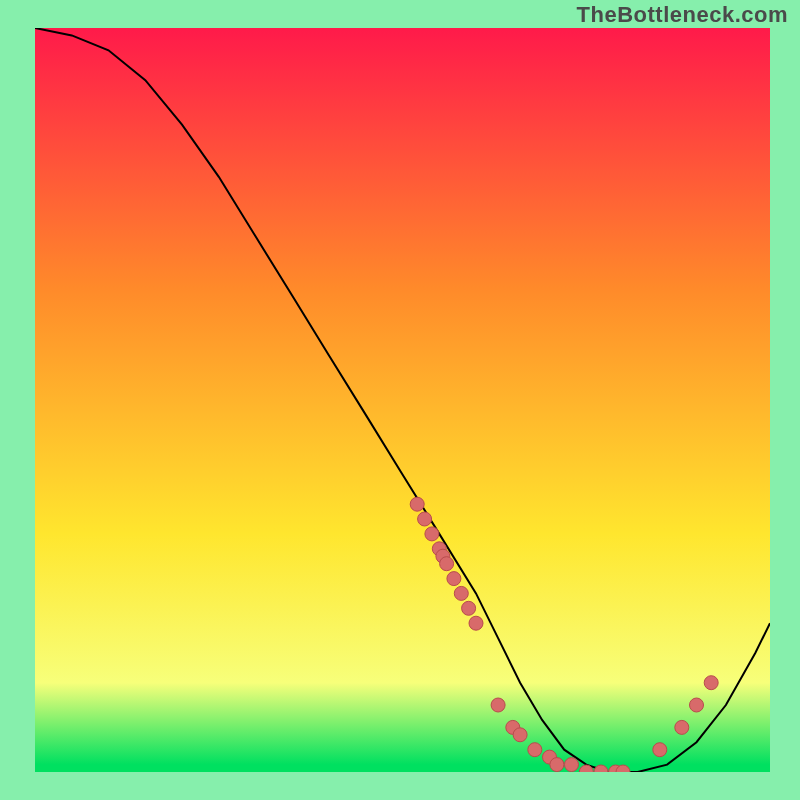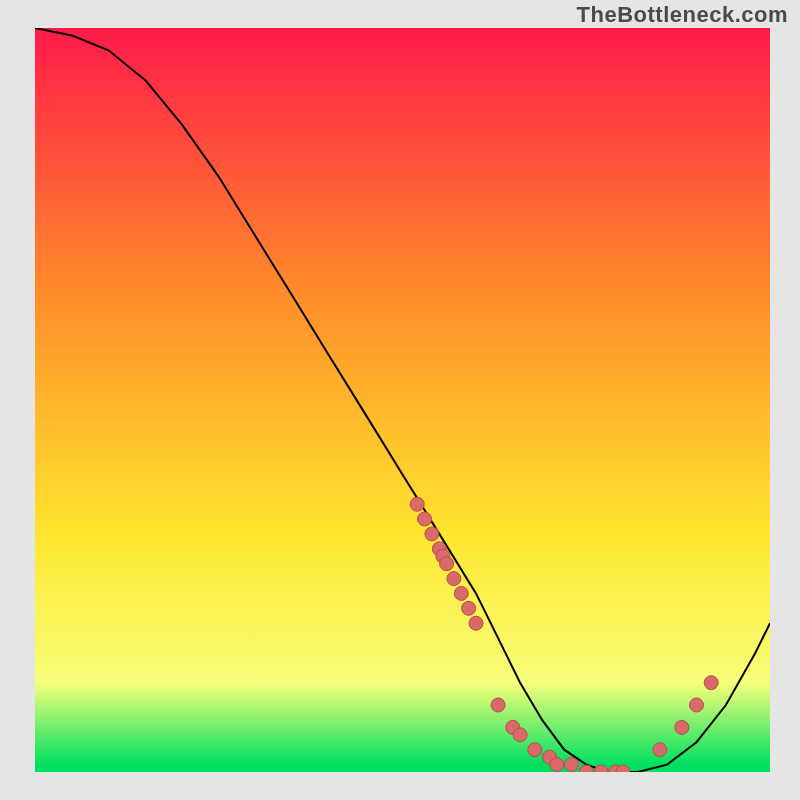--- a/index.html
+++ b/index.html
@@ -8,21 +8,21 @@
     width: 800px;
     height: 800px;
     background: #000;
     overflow: hidden;
     font-family: Arial, Helvetica, sans-serif;
   }
   .outer {
     position: relative;
     width: 800px;
     height: 800px;
-    background: #e5e5e5;
+    background: #86efac;
   }
   .watermark {
     position: absolute;
     top: 2px;
     right: 12px;
     color: #4a4a4a;
     font-size: 22px;
     font-weight: bold;
     letter-spacing: 0.5px;
     z-index: 10;

